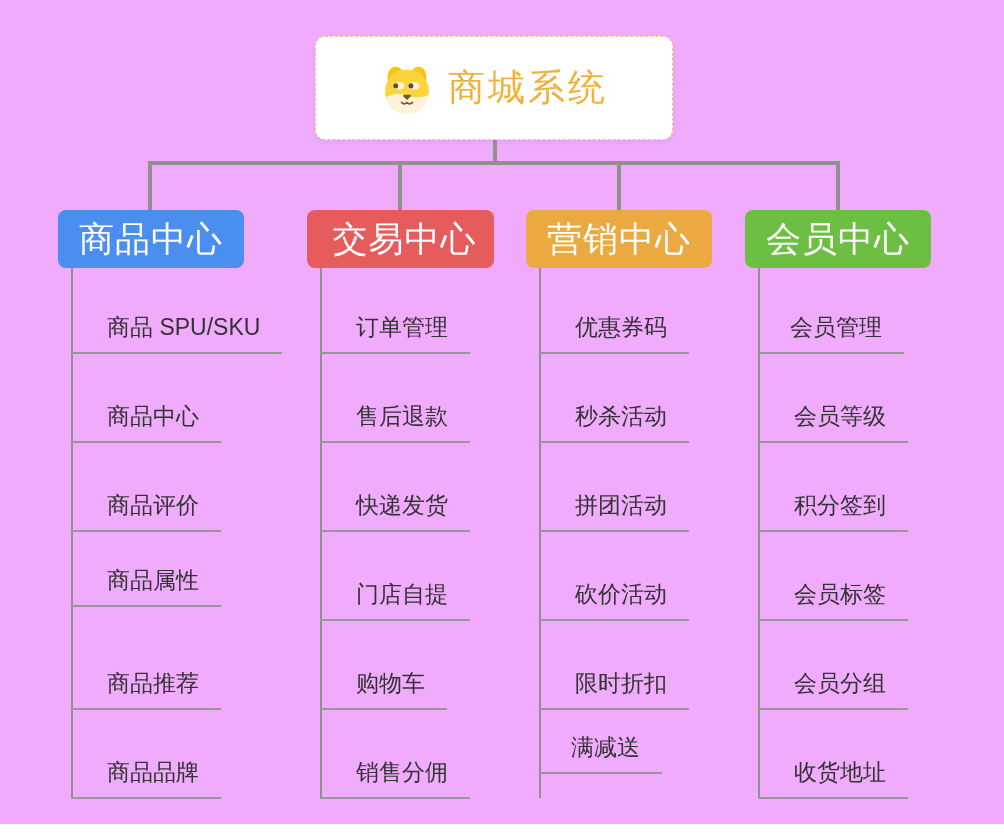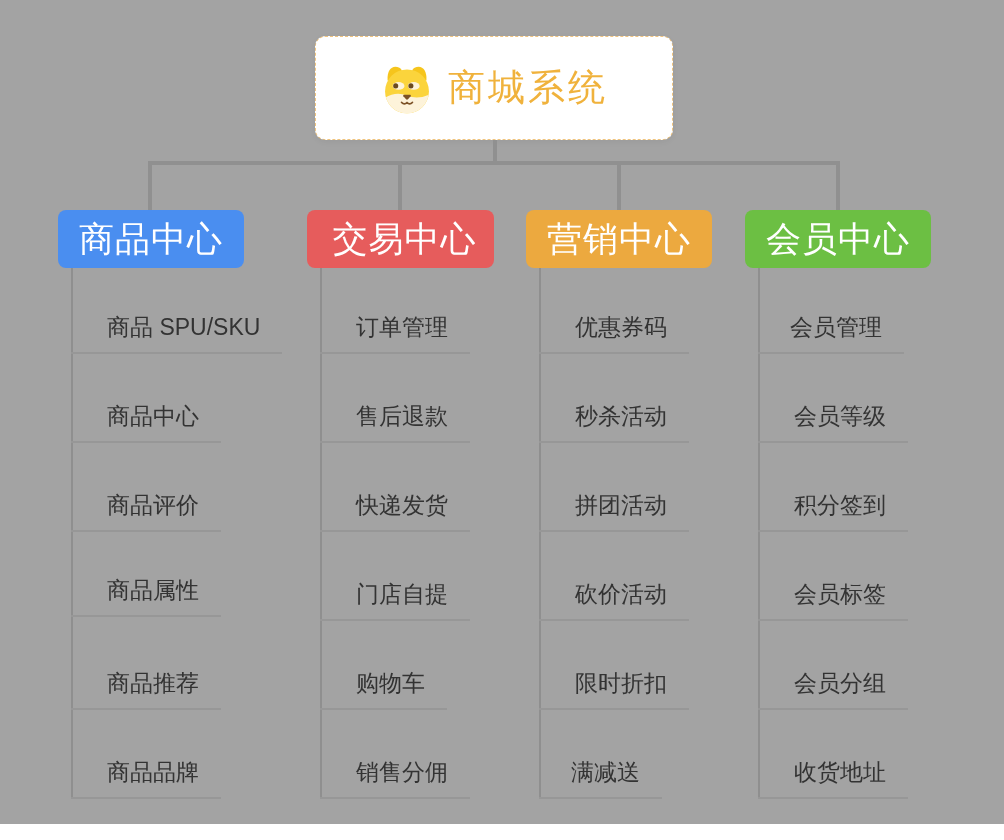--- a/index.html
+++ b/index.html
@@ -4,21 +4,21 @@
 <style>
   html,body{margin:0;padding:0;}
   body{
     width:1004px;height:840px;
     background:#ffffff;
     font-family:"Liberation Sans","DejaVu Sans",sans-serif;
     overflow:hidden;
   }
   .canvas{
     position:relative;width:1004px;height:840px;
-    background:#a3a3a3;
+    background:#f0abfc;
   }
   
   .root-node{
     position:absolute;left:315px;top:36px;width:358px;height:104px;
     background:#ffffff;
     border:1px dashed #f0c47e;
     border-radius:10px;
     box-shadow:0 2px 6px rgba(0,0,0,0.05);
     display:flex;align-items:center;justify-content:center;gap:14px;
     box-sizing:border-box;
@@ -106,21 +106,21 @@
   <div class="drop" style="left:617px"></div>
   <div class="drop" style="left:836px"></div>
 
   <div class="branch" style="left:58px;width:186px">
     <div class="branch-header" style="background: rgb(74, 142, 240);">商品中心</div>
     <div class="trunk"></div>
     <div class="leaves">
         <div class="leaf" style="top: 100px;">商品 SPU/SKU</div>
         <div class="leaf" style="top: 189px;">商品中心</div>
         <div class="leaf" style="top: 278px;">商品评价</div>
-        <div class="leaf" style="top: 363px;">商品属性</div>
+        <div class="leaf" style="top: 353px;">商品属性</div>
         <div class="leaf" style="top: 456px;">商品推荐</div>
         <div class="leaf" style="top: 545px;">商品品牌</div>
       </div>
   </div>
 
   <div class="branch" style="left:307px;width:187px">
     <div class="branch-header" style="background: rgb(230, 92, 92); padding-left: 8px;">交易中心</div>
     <div class="trunk"></div>
     <div class="leaves">
         <div class="leaf" style="top: 100px;">订单管理</div>
@@ -134,21 +134,21 @@
 
   <div class="branch" style="left:526px;width:186px">
     <div class="branch-header" style="background: rgb(236, 169, 63);">营销中心</div>
     <div class="trunk"></div>
     <div class="leaves">
         <div class="leaf" style="top: 100px;">优惠券码</div>
         <div class="leaf" style="top: 189px;">秒杀活动</div>
         <div class="leaf" style="top: 278px;">拼团活动</div>
         <div class="leaf" style="top: 367px;">砍价活动</div>
         <div class="leaf" style="top: 456px;">限时折扣</div>
-        <div class="leaf" style="top: 545px; padding-left: 32px;">满减送</div>
+        <div class="leaf" style="top: 520px; padding-left: 32px;">满减送</div>
       </div>
   </div>
 
   <div class="branch" style="left:745px;width:186px">
     <div class="branch-header" style="background: rgb(108, 191, 67);">会员中心</div>
     <div class="trunk"></div>
     <div class="leaves">
         <div class="leaf" style="top: 100px; padding-left: 32px;">会员管理</div>
         <div class="leaf" style="top: 189px;">会员等级</div>
         <div class="leaf" style="top: 278px;">积分签到</div>

